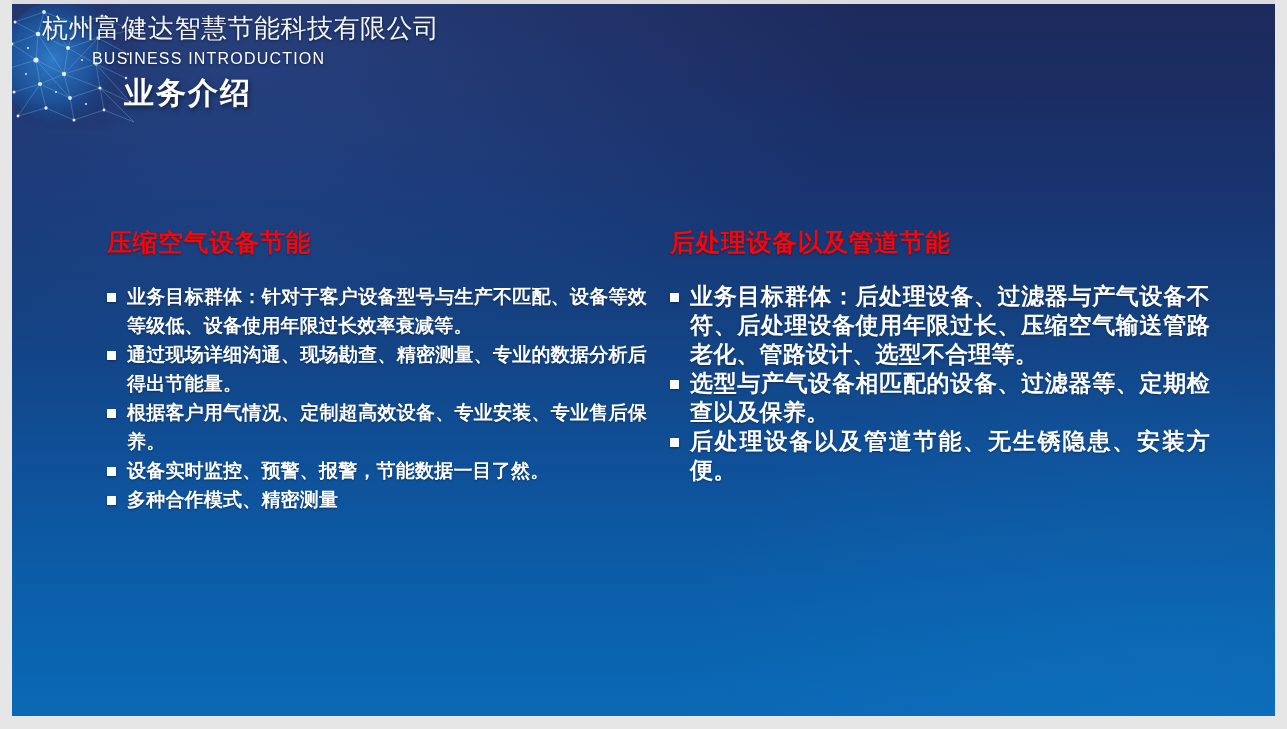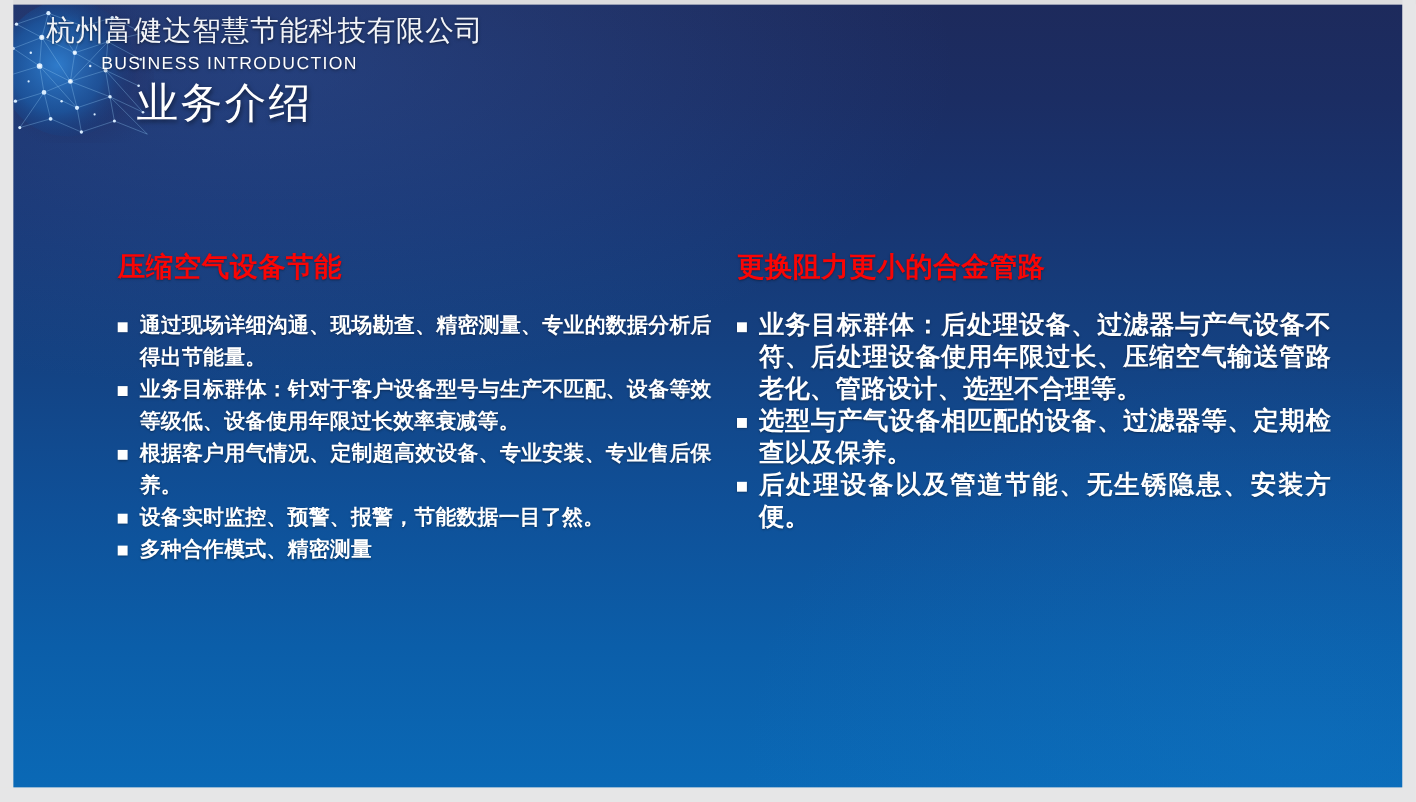--- a/index.html
+++ b/index.html
@@ -80,23 +80,23 @@
     font-size: 16px;
     line-height: 20px;
     letter-spacing: 1.2px;
     color: #ffffff;
     font-family: "Liberation Sans", sans-serif;
     text-shadow: 0 1px 3px rgba(0,0,0,0.5);
   }
   #subtitle-cn {
     margin-left: 82px;
     margin-top: 1px;
-    font-size: 38px;
+    font-size: 30px;
     line-height: 46px;
-    font-weight: normal;
+    font-weight: bold;
     color: #ffffff;
     letter-spacing: 2px;
     text-shadow: 1px 2px 5px rgba(0,0,0,0.55);
   }
 
   
   #content-area {
     position: absolute;
     left: 0;
     top: 222px;
@@ -246,43 +246,43 @@
       <div id="subtitle-cn">业务介绍</div>
     </div>
 
     <div id="content-area">
 
       <div id="column-left" class="content-column">
         <div class="section-heading">压缩空气设备节能</div>
         <ul class="bullet-list">
           <li class="bullet-item">
             <span class="bullet-marker"></span>
+            <span>业务目标群体：针对于客户设备型号与生产不匹配、设备等效等级低、设备使用年限过长效率衰减等。</span>
+          </li>
+          <li class="bullet-item">
+            <span class="bullet-marker"></span>
             <span>通过现场详细沟通、现场勘查、精密测量、专业的数据分析后得出节能量。</span>
-          </li>
-          <li class="bullet-item">
-            <span class="bullet-marker"></span>
-            <span>业务目标群体：针对于客户设备型号与生产不匹配、设备等效等级低、设备使用年限过长效率衰减等。</span>
           </li>
           <li class="bullet-item">
             <span class="bullet-marker"></span>
             <span>根据客户用气情况、定制超高效设备、专业安装、专业售后保养。</span>
           </li>
           <li class="bullet-item">
             <span class="bullet-marker"></span>
             <span>设备实时监控、预警、报警，节能数据一目了然。</span>
           </li>
           <li class="bullet-item">
             <span class="bullet-marker"></span>
             <span>多种合作模式、精密测量</span>
           </li>
         </ul>
       </div>
 
       <div id="column-right" class="content-column">
-        <div class="section-heading">更换阻力更小的合金管路</div>
+        <div class="section-heading">后处理设备以及管道节能</div>
         <ul class="bullet-list">
           <li class="bullet-item">
             <span class="bullet-marker"></span>
             <span>业务目标群体：后处理设备、过滤器与产气设备不符、后处理设备使用年限过长、压缩空气输送管路老化、管路设计、选型不合理等。</span>
           </li>
           <li class="bullet-item">
             <span class="bullet-marker"></span>
             <span>选型与产气设备相匹配的设备、过滤器等、定期检查以及保养。</span>
           </li>
           <li class="bullet-item">

